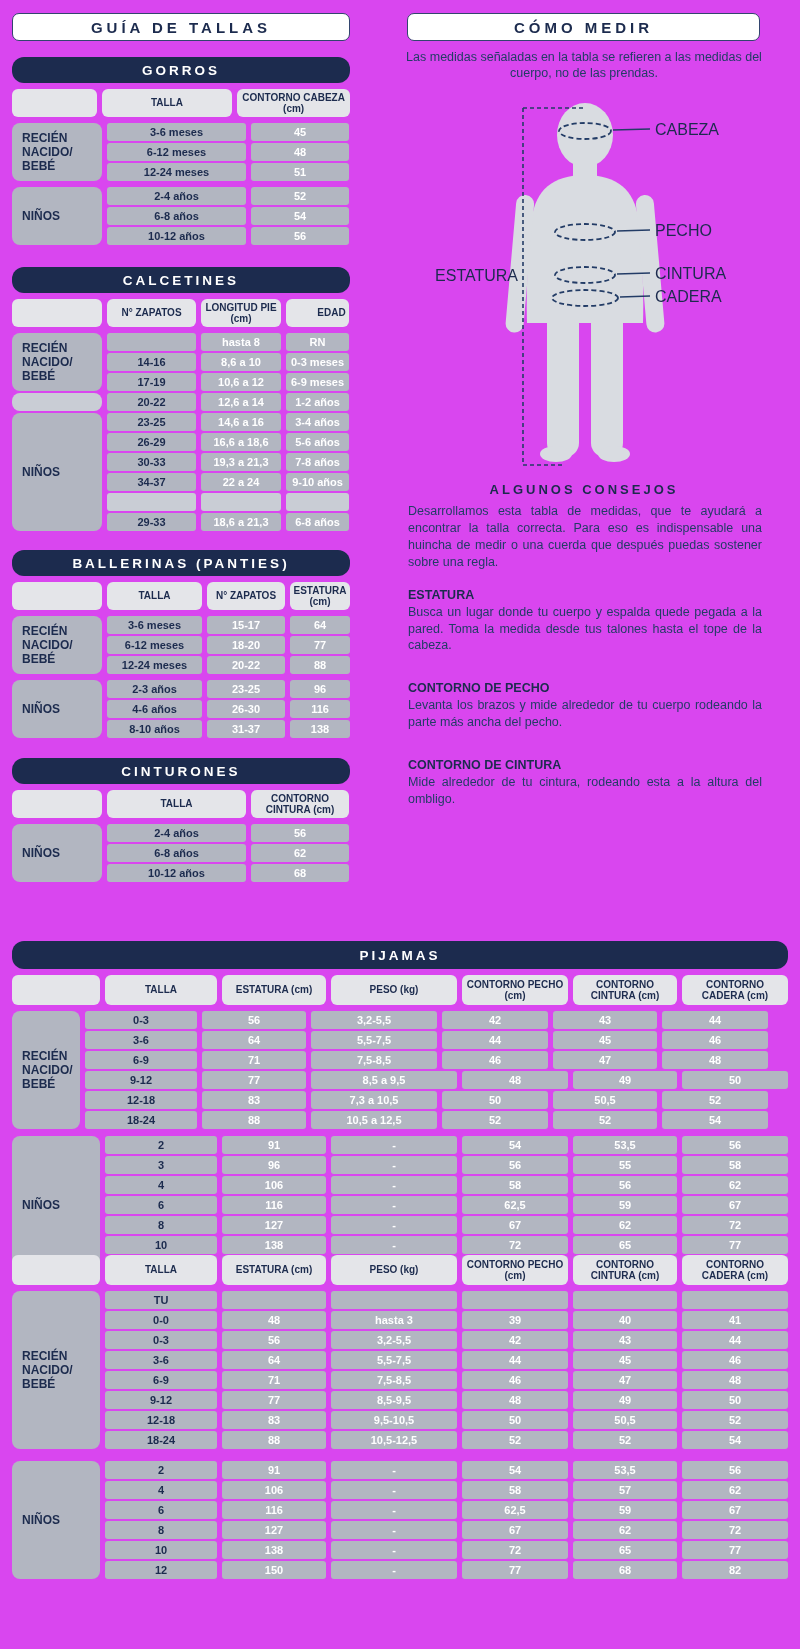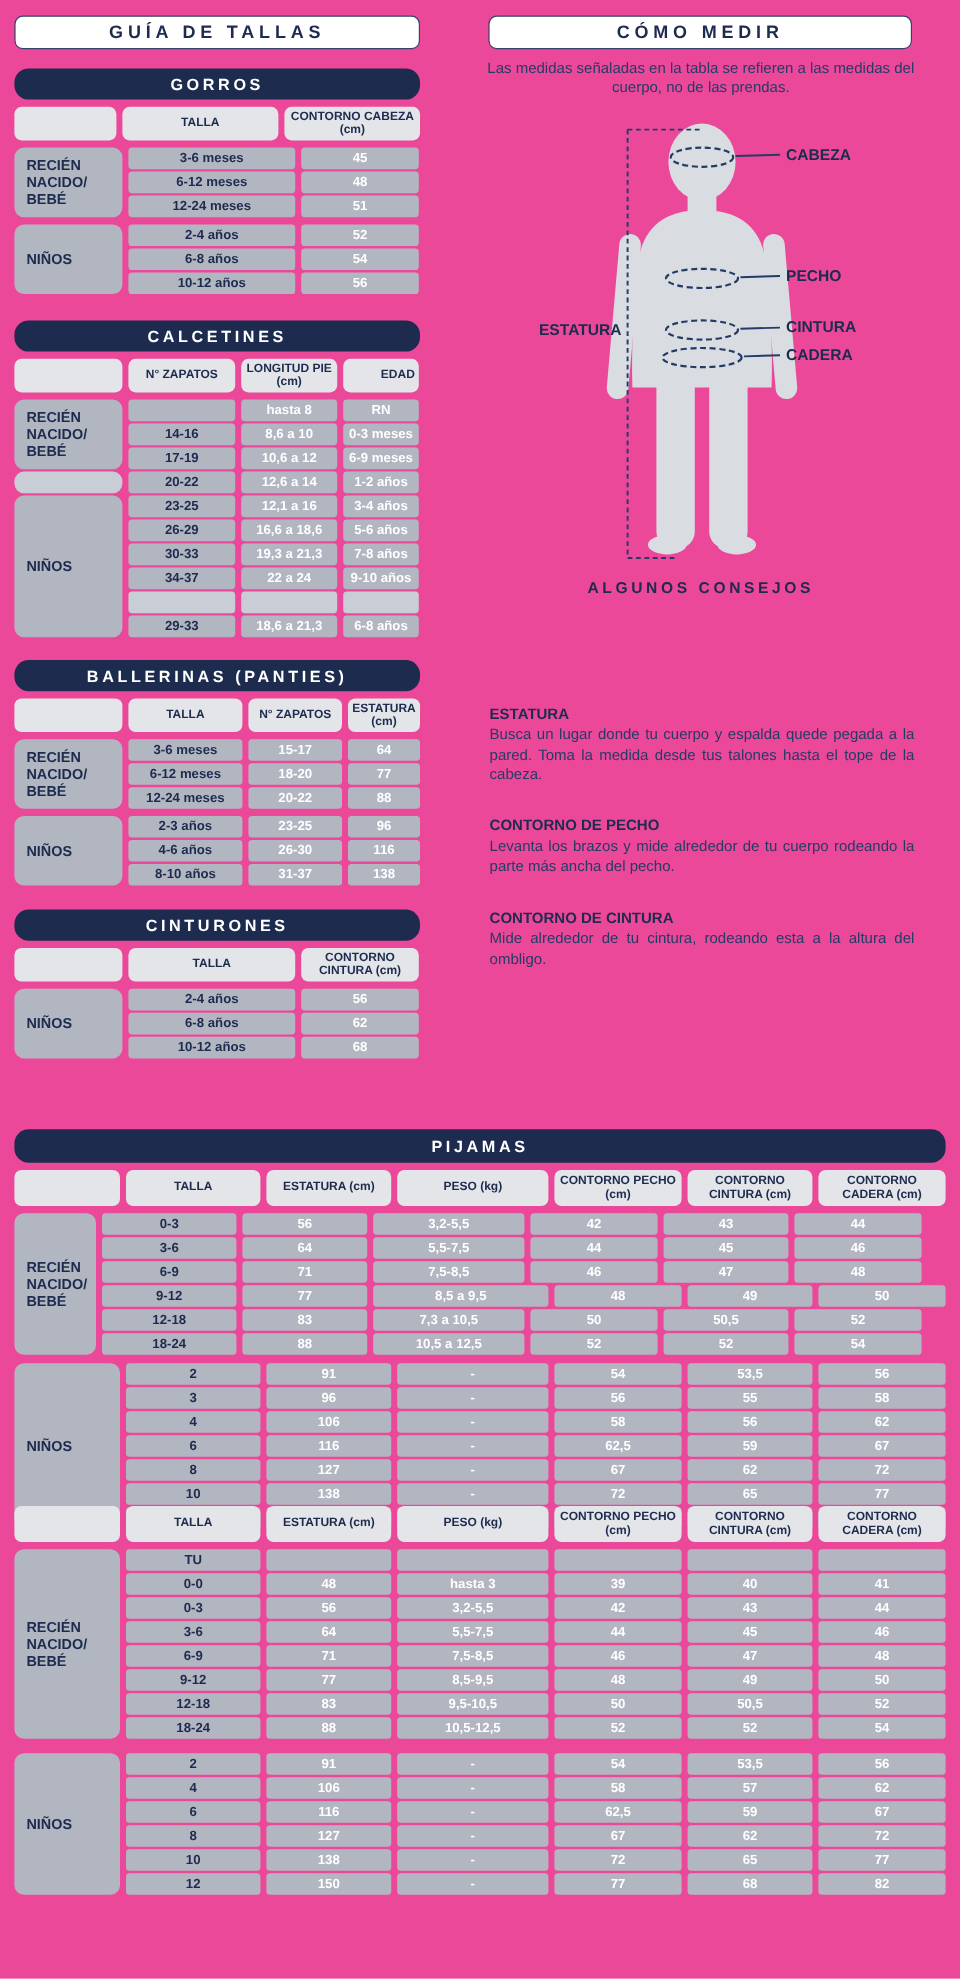--- a/index.html
+++ b/index.html
@@ -6,21 +6,21 @@
     --navy:#1c2b4e;
     --text-navy:#233c66;
     --cell:#b2b6c1;
     --cell-light:#c9cdd5;
     --head-cell:#e4e5e9;
     --silhouette:#d9dce1;
   }
   *{margin:0;padding:0;box-sizing:border-box;}
   html,body{background:#fff;}
   body{font-family:"Liberation Sans","DejaVu Sans",sans-serif;color:var(--text-navy);}
-  .page{position:relative;width:800px;height:1649px;background:#ec4899;overflow:hidden;}
+  .page{position:relative;width:800px;height:1649px;background:#d946ef;overflow:hidden;}
 
   
   .titlebox{position:absolute;height:28px;border:1.6px solid #33456e;border-radius:7px;
     display:flex;align-items:center;justify-content:center;background:#fff;}
   .titlebox span{font-size:15px;font-weight:bold;letter-spacing:4px;color:var(--navy);}
 
   
   .tbl{position:absolute;}
   .band{background:var(--navy);border-radius:12px;display:flex;align-items:center;justify-content:center;margin-bottom:6px;}
   .band span{color:#fff;font-size:13.5px;font-weight:bold;letter-spacing:3px;}
@@ -44,21 +44,21 @@
   .consejos-title{position:absolute;left:398px;top:482px;width:372px;text-align:center;
     font-size:13px;font-weight:bold;letter-spacing:3px;color:var(--navy);}
   .consejos-text{position:absolute;left:408px;top:503px;width:354px;font-size:12.5px;line-height:1.37;text-align:justify;color:var(--text-navy);}
   .tip{position:absolute;left:408px;width:354px;}
   .tip h4{font-size:12.5px;font-weight:bold;color:var(--navy);margin-bottom:2px;}
   .tip p{font-size:12.5px;line-height:1.33;text-align:justify;color:var(--text-navy);}
 
   
   .diagram{position:absolute;left:390px;top:95px;width:400px;height:375px;}
   .diagram svg{position:absolute;left:0;top:0;}
-  .dlabel{position:absolute;font-size:13px;font-weight:bold;color:var(--navy);white-space:nowrap;}
+  .dlabel{position:absolute;font-size:16px;font-weight:normal;color:var(--navy);white-space:nowrap;}
 </style>
 </head>
 <body>
 
 <div class="page">
 
   <div class="titlebox" style="left:12px;top:13px;width:338px;">
     <span>GUÍA DE TALLAS</span>
   </div>
   <div class="titlebox" style="left:407px;top:13px;width:353px;">
@@ -147,21 +147,21 @@
             <div class="cell val" style="width: 80px;">12,6 a 14</div>
             <div class="cell val" style="width: 63px;">1-2 años</div>
           </div>
         </div>
       </div>
       <div class="tgroup" style="margin-top: 2px;">
         <div class="glabel" style="width: 90px;">NIÑOS</div>
         <div class="rows">
           <div class="trow">
             <div class="cell talla" style="width: 89px;">23-25</div>
-            <div class="cell val" style="width: 80px;">12,1 a 16</div>
+            <div class="cell val" style="width: 80px;">14,6 a 16</div>
             <div class="cell val" style="width: 63px;">3-4 años</div>
           </div>
           <div class="trow">
             <div class="cell talla" style="width: 89px;">26-29</div>
             <div class="cell val" style="width: 80px;">16,6 a 18,6</div>
             <div class="cell val" style="width: 63px;">5-6 años</div>
           </div>
           <div class="trow">
             <div class="cell talla" style="width: 89px;">30-33</div>
             <div class="cell val" style="width: 80px;">19,3 a 21,3</div>
@@ -560,20 +560,21 @@
       </g>
     </svg>
     <div class="dlabel" style="left:265px;top:26px;">CABEZA</div>
     <div class="dlabel" style="left:265px;top:127px;">PECHO</div>
     <div class="dlabel" style="left:265px;top:170px;">CINTURA</div>
     <div class="dlabel" style="left:265px;top:193px;">CADERA</div>
     <div class="dlabel" style="left:30px;top:172px;width:98px;text-align:right;">ESTATURA</div>
   </div>
 
   <div class="consejos-title">ALGUNOS CONSEJOS</div>
+  <p class="consejos-text">Desarrollamos esta tabla de medidas, que te ayudará a encontrar la talla correcta. Para eso es indispensable una huincha de medir o una cuerda que después puedas sostener sobre una regla.</p>
 
   <div class="tip" style="top:588px;">
     <h4>ESTATURA</h4>
     <p>Busca un lugar donde tu cuerpo y espalda quede pegada a la pared. Toma la medida desde tus talones hasta el tope de la cabeza.</p>
   </div>
   <div class="tip" style="top:681px;">
     <h4>CONTORNO DE PECHO</h4>
     <p>Levanta los brazos y mide alrededor de tu cuerpo rodeando la parte más ancha del pecho.</p>
   </div>
   <div class="tip" style="top:758px;">

